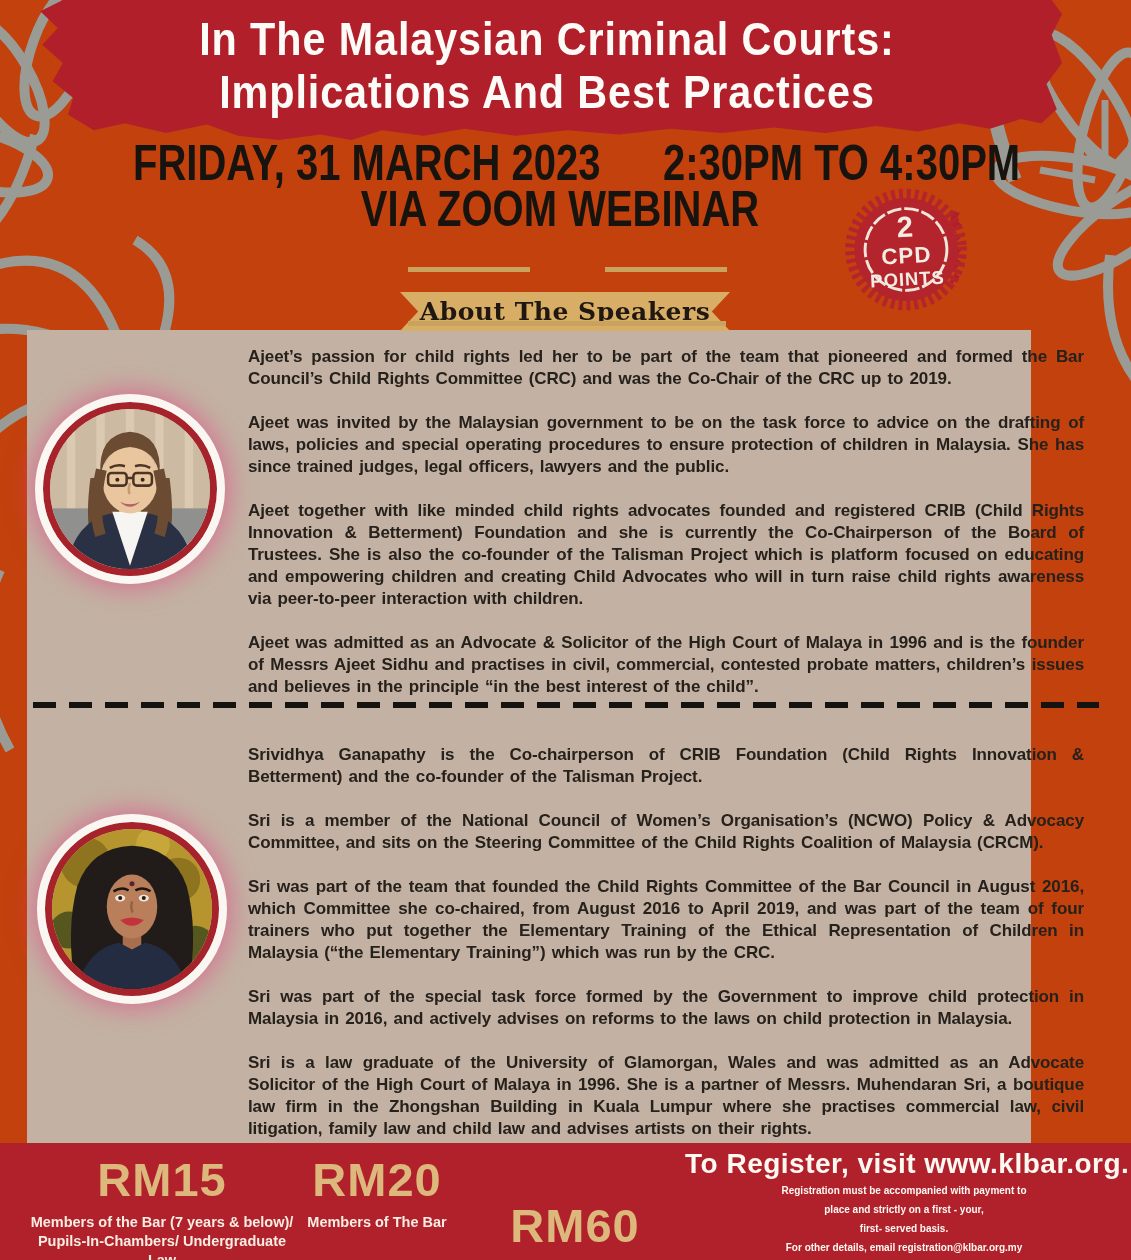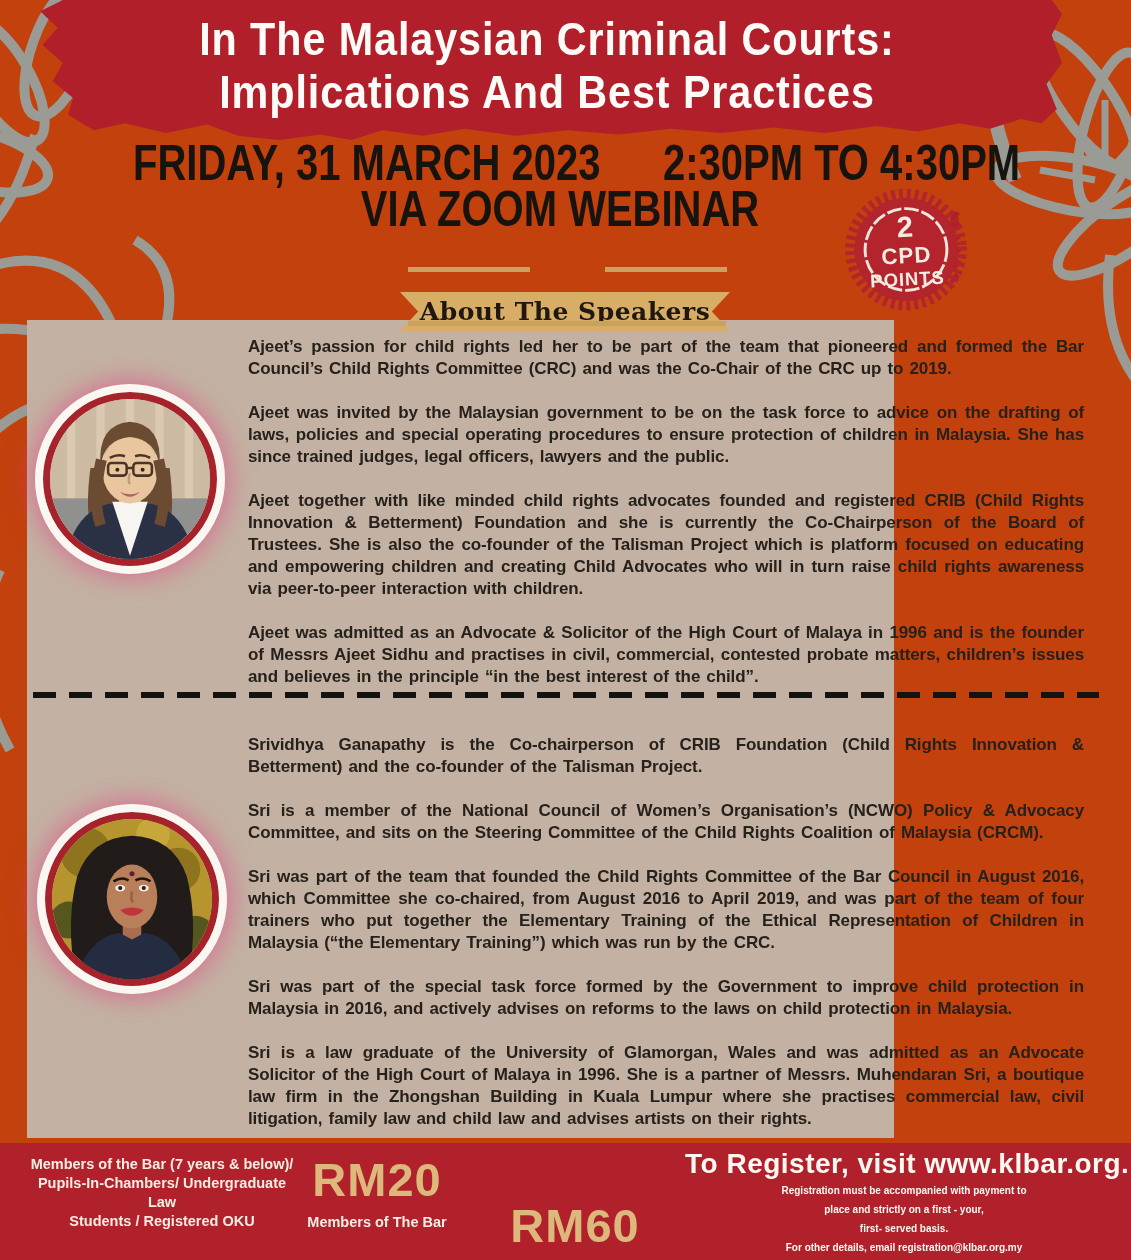--- a/index.html
+++ b/index.html
@@ -31,21 +31,21 @@
   .gold-line{position:absolute;height:5px;background:#c9a25d;z-index:6;}
   .gl-top-a{left:408px;top:267px;width:122px;}
   .gl-top-b{left:605px;top:267px;width:122px;}
   .gl-bottom{left:408px;top:321px;width:318px;}
   .ribbon{position:absolute;left:400px;top:279px;width:330px;height:39px;background:#d8ae67;z-index:6;
     clip-path:polygon(0 0,100% 0,94.5% 50%,100% 100%,0 100%,5.5% 50%);
     display:flex;align-items:center;justify-content:center;margin-top:13px;}
   .ribbon span{font-family:"DejaVu Serif",serif;font-weight:bold;font-size:25px;color:#201810;letter-spacing:0.5px;}
 
   
-  .panel{position:absolute;left:27px;top:320px;width:867px;height:818px;z-index:2;
+  .panel{position:absolute;left:27px;top:330px;width:1004px;height:818px;z-index:2;
     background-color:#c3b2a3;
     background-image:
       repeating-linear-gradient(93deg, rgba(255,242,228,0.10) 0 58px, rgba(96,66,48,0.10) 58px 74px),
       radial-gradient(420px 640px at 102% 28%, rgba(62,50,44,0.33), rgba(62,50,44,0) 70%),
       radial-gradient(300px 420px at -4% 78%, rgba(104,82,68,0.28), rgba(104,82,68,0) 70%),
       radial-gradient(520px 360px at 50% 58%, rgba(228,204,182,0.45), rgba(228,204,182,0) 75%),
       linear-gradient(180deg,#a7a198 0px,#b9ada0 70px,#ccb9a8 210px,#cab5a4 430px,#c2ac9b 640px,#a9random 0),
       linear-gradient(180deg,#a7a198 0px,#b9ada0 70px,#ccb9a8 210px,#cab5a4 430px,#c2ac9b 640px,#a28c7f 818px);}
   .bio{position:absolute;left:221px;width:836px;color:#27211c;font-weight:bold;
     font-size:17px;line-height:22px;letter-spacing:-0.1px;word-spacing:1.5px;text-align:justify;}
@@ -211,20 +211,21 @@
       <p>Srividhya Ganapathy is the Co-chairperson of CRIB Foundation (Child Rights Innovation &amp; Betterment) and the co-founder of the Talisman Project.</p>
       <p>Sri is a member of the National Council of Women’s Organisation’s (NCWO) Policy &amp; Advocacy Committee, and sits on the Steering Committee of the Child Rights Coalition of Malaysia (CRCM).</p>
       <p>Sri was part of the team that founded the Child Rights Committee of the Bar Council in August 2016, which Committee she co-chaired, from August 2016 to April 2019, and was part of the team of four trainers who put together the Elementary Training of the Ethical Representation of Children in Malaysia (“the Elementary Training”) which was run by the CRC.</p>
       <p>Sri was part of the special task force formed by the Government to improve child protection in Malaysia in 2016, and actively advises on reforms to the laws on child protection in Malaysia.</p>
       <p>Sri is a law graduate of the University of Glamorgan, Wales and was admitted as an Advocate Solicitor of the High Court of Malaya in 1996. She is a partner of Messrs. Muhendaran Sri, a boutique law firm in the Zhongshan Building in Kuala Lumpur where she practises commercial law, civil litigation, family law and child law and advises artists on their rights.</p>
     </div>
   </div>
 
   <div class="footer">
     <div class="price price-1">
+      <div class="amount">RM15</div>
       <div class="aud">Members of the Bar (7 years &amp; below)/
 Pupils-In-Chambers/ Undergraduate Law
 Students / Registered OKU</div>
     </div>
     <div class="price price-2">
       <div class="amount">RM20</div>
       <div class="aud">Members of The Bar</div>
     </div>
     <div class="price price-3">
       <div class="amount">RM60</div>

